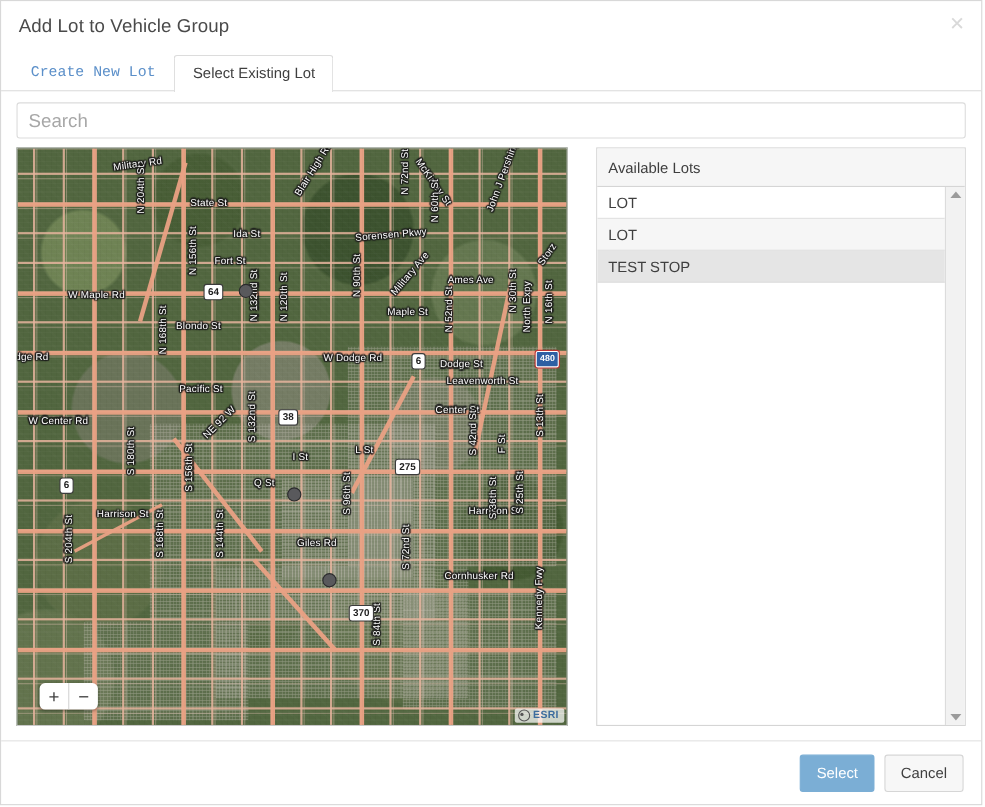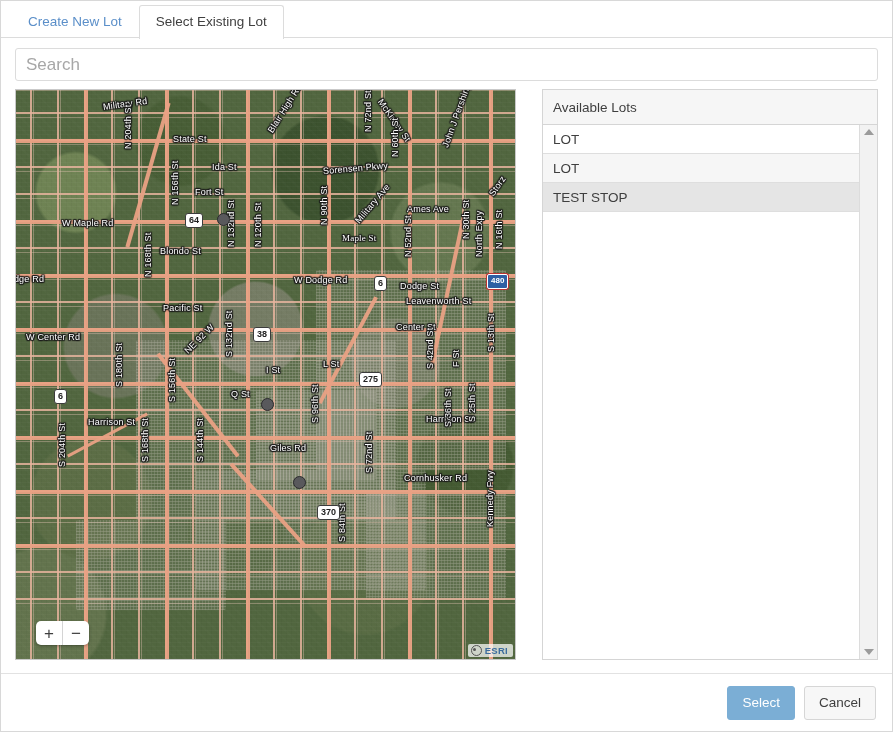--- a/index.html
+++ b/index.html
@@ -60,21 +60,21 @@
     z-index:2;
     padding:8px 16px 9px 16px;
     font-size:13.5px;
     cursor:pointer;
     border:1px solid transparent;
     border-bottom:none;
     border-radius:3px 3px 0 0;
     line-height:15px;
     box-sizing:border-box;
   }
-  .tab.inactive{color:#5b8fc9;}
+  .tab.inactive{color:#5b8fc9;font-family:Liberation Mono, monospace;}
   .tab.active{
     color:#3f3f3f;
     background:#fff;
     border-color:#dcdcdc;
     margin-bottom:-1px;
     padding-bottom:10px;
   }
   
   .search-wrap{
     flex:0 0 auto;
@@ -341,20 +341,24 @@
     box-sizing:border-box;
     cursor:pointer;
     z-index:5;
   }
 </style>
 </head>
 <body>
 
 <div class="dialog">
 
+  <div class="dlg-header">
+    <div class="dlg-title">Add Lot to Vehicle Group</div>
+    <div class="dlg-close">✕</div>
+  </div>
 
   <div class="tabstrip">
     <div class="tab inactive">Create New Lot</div>
     <div class="tab active">Select Existing Lot</div>
   </div>
 
   <div class="search-wrap">
     <input class="search-input" type="text" placeholder="Search" style="">
   </div>
 
@@ -478,21 +482,21 @@
             <div class="lbl" style="left: 144px; top: 156px;">Blondo St</div>
             <div class="lbl" style="left: -14px; top: 184px;">Dodge Rd</div>
             <div class="lbl" style="left: 278px; top: 185px;">W Dodge Rd</div>
             <div class="lbl" style="left: 384px; top: 191px;">Dodge St</div>
             <div class="lbl" style="left: 147px; top: 213px;">Pacific St</div>
             <div class="lbl" style="left: 390px; top: 206px;">Leavenworth St</div>
             <div class="lbl" style="left: 10px; top: 242px;">W Center Rd</div>
             <div class="lbl" style="left: 380px; top: 232px;">Center St</div>
             <div class="lbl" style="left: 307px; top: 76px; transform: rotate(-5deg);">Sorensen Pkwy</div>
             <div class="lbl" style="left: 391px; top: 114px;">Ames Ave</div>
-            <div class="lbl" style="left: 326px; top: 143px; font-family: Liberation Serif, serif;">Maple St</div>
+            <div class="lbl" style="left: 336px; top: 143px;">Maple St</div>
             <div class="lbl" style="left: 364px; top: 5px; transform: rotate(55deg);">McKinley St</div>
             <div class="lbl" style="left: 250px; top: 275px;">I St</div>
             <div class="lbl" style="left: 307px; top: 269px;">L St</div>
             <div class="lbl" style="left: 215px; top: 299px;">Q St</div>
             <div class="lbl" style="left: 72px; top: 327px;">Harrison St</div>
             <div class="lbl" style="left: 410px; top: 324px;">Harrison St</div>
             <div class="lbl" style="left: 254px; top: 353px;">Giles Rd</div>
             <div class="lbl" style="left: 388px; top: 383px;">Cornhusker Rd</div>
             <div class="lbl" style="left: 112px; top: 54px; transform: rotate(-90deg);">N 204th St</div>
             <div class="lbl" style="left: 159px; top: 110px; transform: rotate(-90deg);">N 156th St</div>

